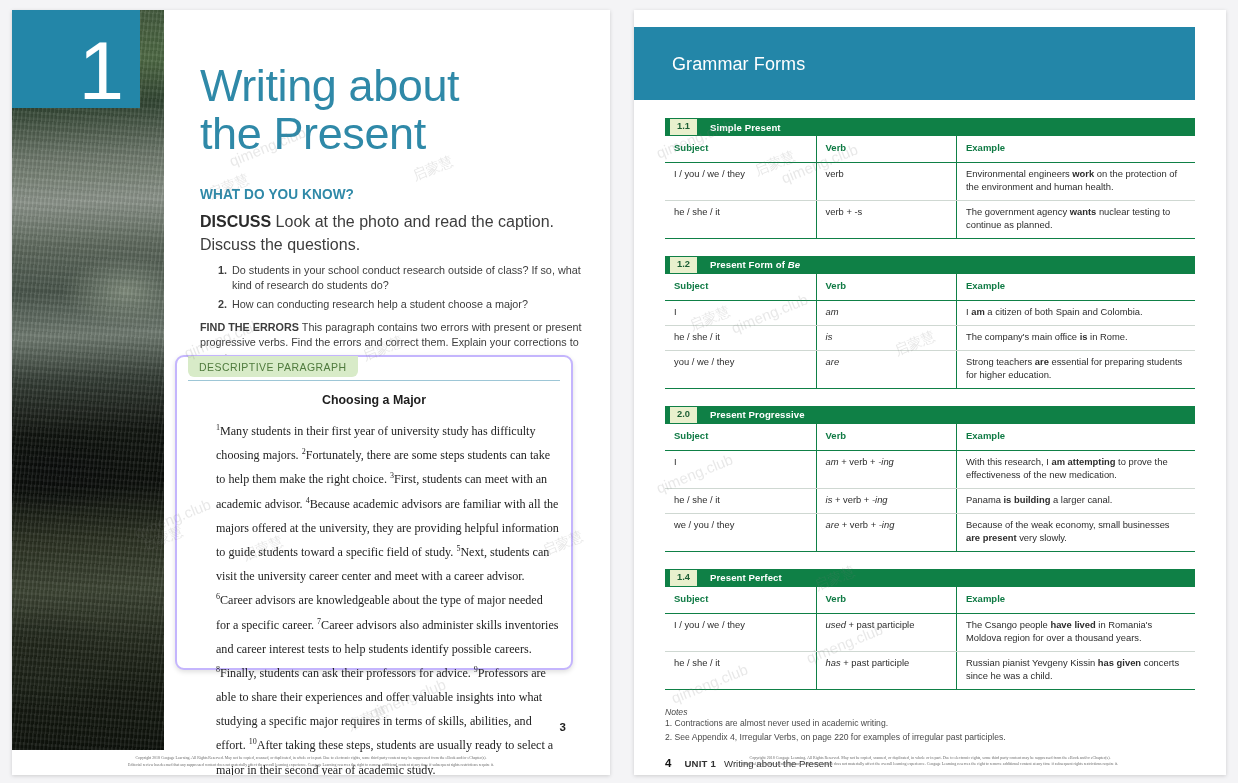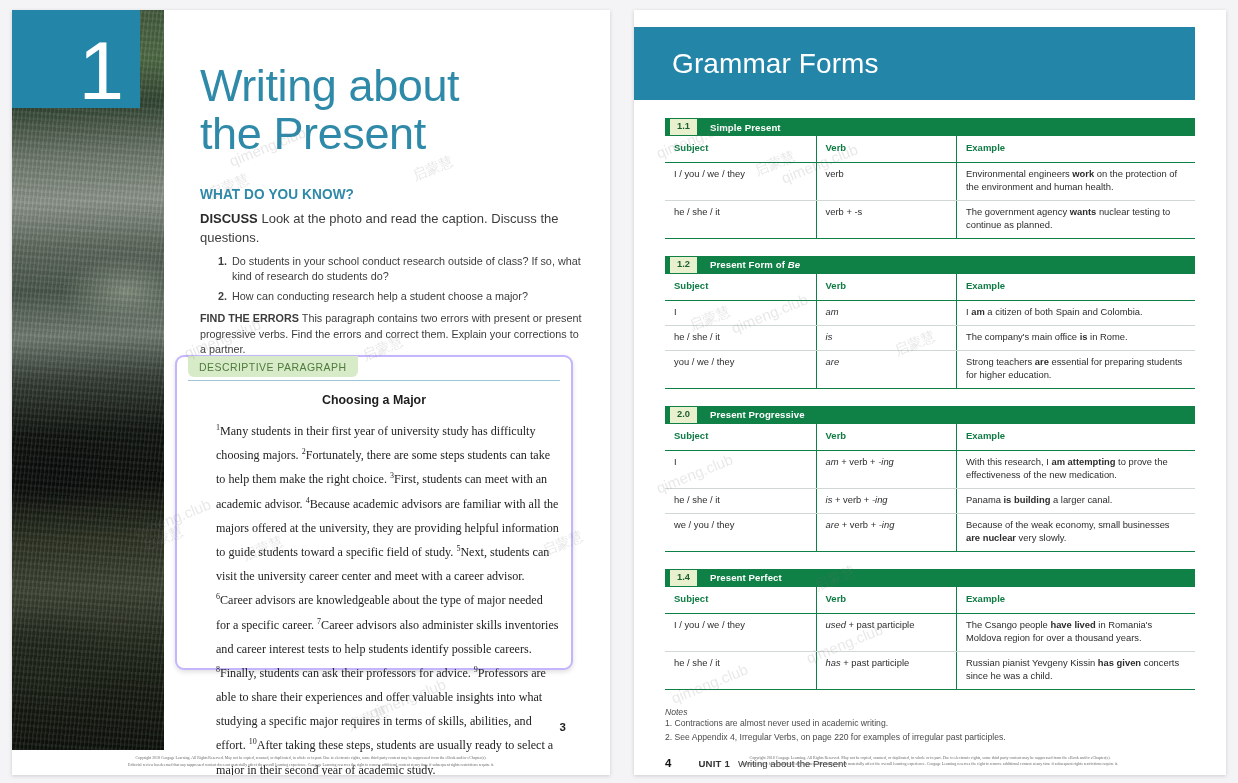--- a/index.html
+++ b/index.html
@@ -58,21 +58,21 @@
     margin-top: 52px;
     font-size: 45px; line-height: 1.07; font-weight: 300;
     color: #2f89a8; letter-spacing: -.4px;
   }
   .kicker {
     margin-top: 28px; font-size: 14.5px; font-weight: bold;
     color: #2f89a8; letter-spacing: .1px;
     font-family: "Liberation Sans Narrow", "Liberation Sans", sans-serif;
     transform: scaleX(.94); transform-origin: left center;
   }
-  .discuss-line { margin-top: 8px; font-size: 13px; color: #3d3d3d; line-height: 1.45; }
+  .discuss-line { margin-top: 8px; font-size: 16px; color: #3d3d3d; line-height: 1.45; }
   .discuss-line b { color: #2b2b2b; }
   .q-list { margin-top: 6px; padding-left: 18px; }
   .q-item {
     font-size: 10.8px; color: #3d3d3d; line-height: 1.42;
     margin-bottom: 4px; position: relative; padding-left: 14px;
   }
   .q-num { position: absolute; left: 0; top: 0; font-weight: bold; }
   .errors-line { margin-top: 7px; font-size: 10.8px; color: #3d3d3d; line-height: 1.45; }
 
   
@@ -109,21 +109,21 @@
     font-size: 11.5px; font-weight: bold; color: #222;
   }
 
   
   .gf-header {
     position: absolute; left: 0; top: 17px; right: 31px; height: 73px;
     background: #2386a8;
   }
   .gf-header span {
     position: absolute; left: 38px; top: 50%; transform: translateY(-50%);
-    color: #fff; font-size: 28px; font-weight: 400; letter-spacing: .1px;
+    color: #fff; font-size: 18px; font-weight: 400; letter-spacing: .1px;
   }
 
   .rp-body { position: absolute; left: 31px; top: 108px; right: 31px; }
 
   .gtable { width: 100%; margin-bottom: 17px; }
   .gt-bar {
     background: #0f8046; height: 18px; position: relative;
     display: flex; align-items: center;
   }
   .gt-badge {
@@ -153,21 +153,21 @@
   table.gt th.c1, table.gt td.c1 { width: 28.5%; border-right: 1.1px solid #0f8046; }
   table.gt th.c2, table.gt td.c2 { width: 26.5%; border-right: 1.1px solid #0f8046; }
   table.gt td.c2 i { font-style: italic; }
   table.gt td.c3 b { font-weight: bold; }
 
   .notes-head { font-size: 8.6px; color: #4a4a4a; margin-top: 1px; font-style: italic; }
   .note-line { font-size: 8.6px; color: #4a4a4a; line-height: 1.6; }
 
   .rp-folio { margin-top: 13px; font-size: 9.6px; color: #333; }
   .rp-folio .pg { font-weight: bold; font-size: 11.5px; color: #111; }
-  .rp-folio .unit { font-weight: bold; margin-left: 27px; letter-spacing: .2px; }
+  .rp-folio .unit { font-weight: bold; margin-left: 13px; letter-spacing: .2px; }
   .rp-folio .ttl { margin-left: 8px; }
 
   
   .copyright {
     position: absolute; left: 0; right: 0; bottom: 7px;
     text-align: center; font-family: "Liberation Serif", serif;
     font-size: 3.9px; line-height: 1.65; color: #6b6b6b;
     padding: 0 16px;
   }
   .page-right .copyright { font-size: 4.0px; }
@@ -339,21 +339,21 @@
                 <td class="c3">With this research, I <b>am attempting</b> to prove the effectiveness of the new medication.</td>
               </tr>
               <tr class="">
                 <td class="c1">he / she / it</td>
                 <td class="c2"><i>is</i> + verb + <i>-ing</i></td>
                 <td class="c3">Panama <b>is building</b> a larger canal.</td>
               </tr>
               <tr class="last">
                 <td class="c1">we / you / they</td>
                 <td class="c2"><i>are</i> + verb + <i>-ing</i></td>
-                <td class="c3">Because of the weak economy, small businesses <b>are nuclear</b> very slowly.</td>
+                <td class="c3">Because of the weak economy, small businesses <b>are present</b> very slowly.</td>
               </tr>
             </tbody>
           </table>
         </div>
         <div class="gtable">
           <div class="gt-bar">
             <span class="gt-badge">1.4</span>
             <span class="gt-bar-title">Present Perfect</span>
           </div>
           <table class="gt">

